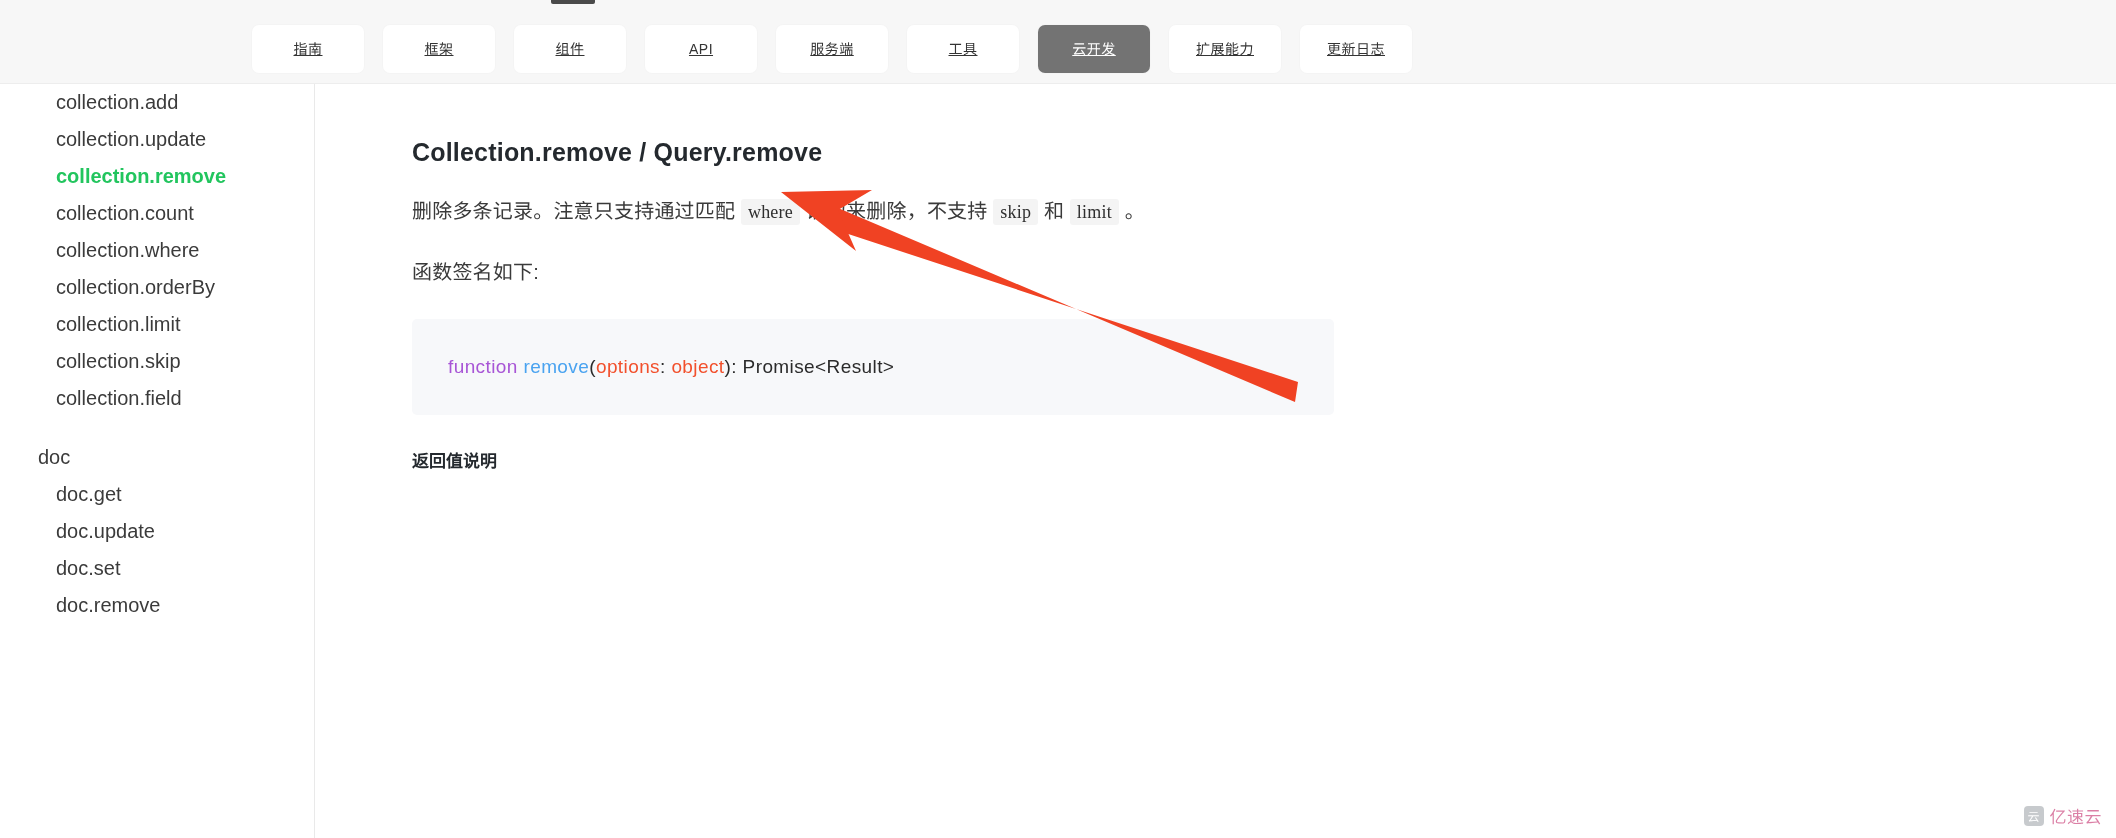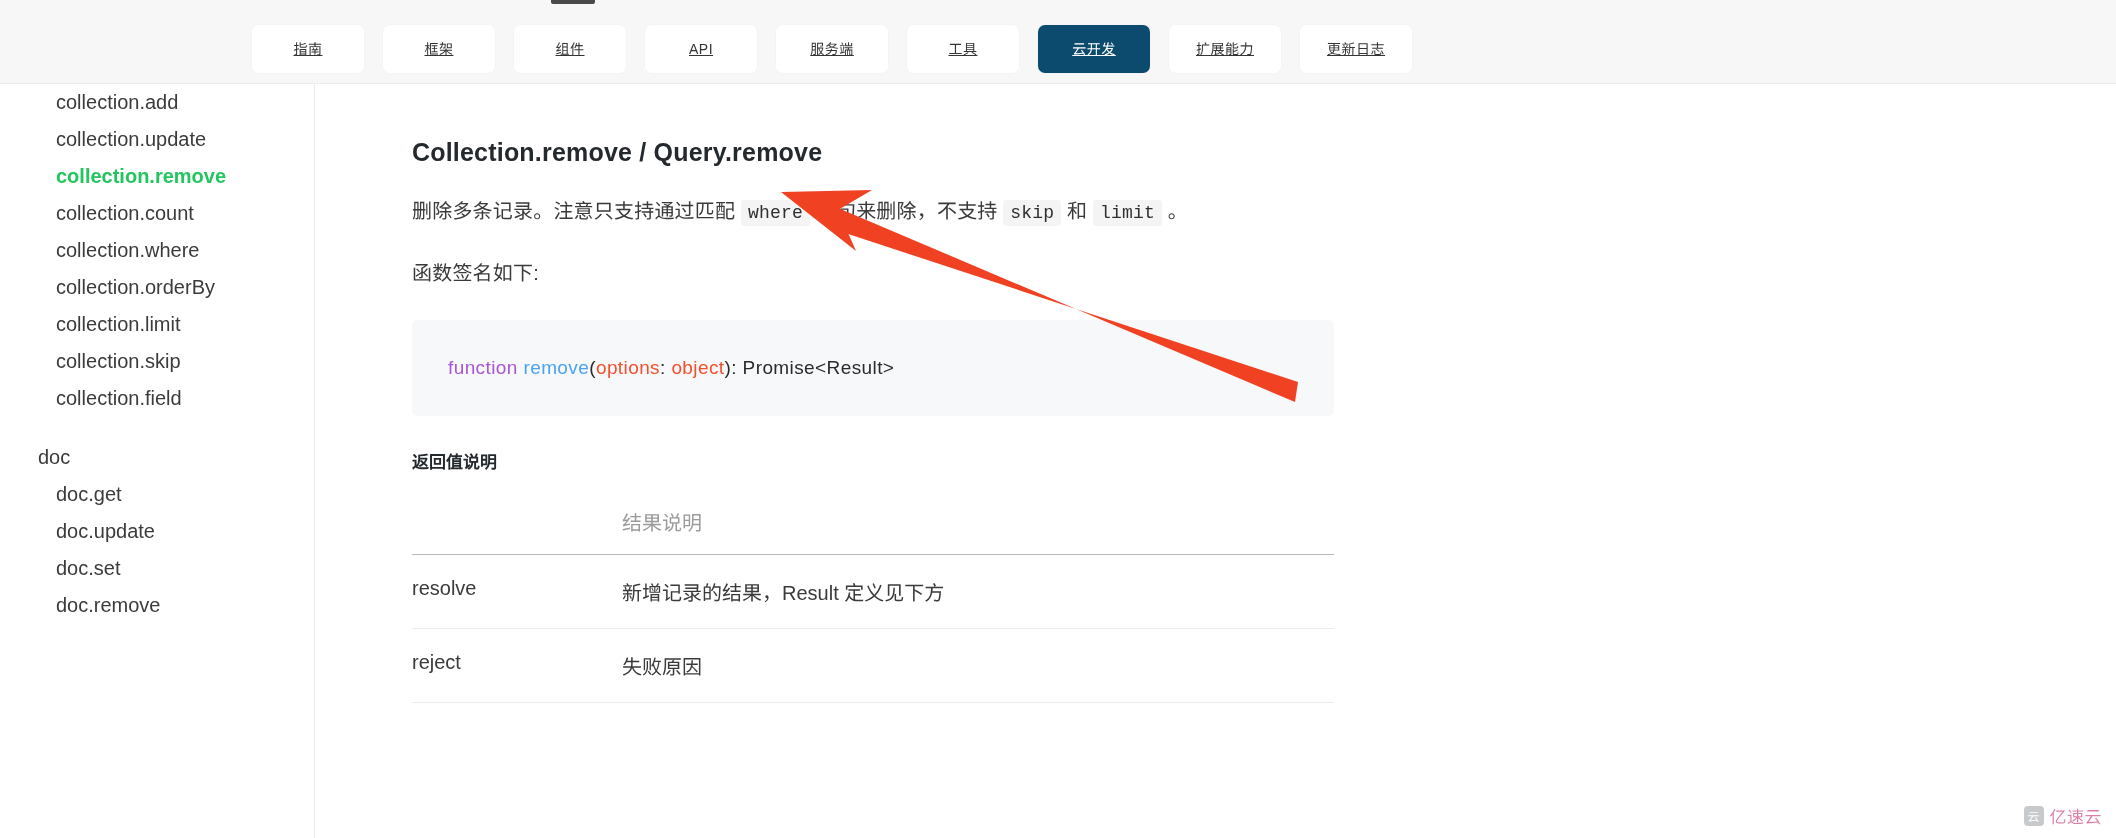--- a/index.html
+++ b/index.html
@@ -51,21 +51,21 @@
     font-size: 14px;
     line-height: 1;
     color: #343434;
     letter-spacing: 0.5px;
     white-space: nowrap;
     cursor: pointer;
     box-shadow: 0 0 0 1px rgba(0,0,0,0.012);
     text-decoration: underline;
   }
   .nav-tab.active {
-    background: #0c4a6e;
+    background: #737373;
     color: #ffffff;
   }
 
   
   #nav-top-nub {
     position: absolute;
     left: 551px;
     top: 0;
     width: 44px;
     height: 4px;
@@ -129,21 +129,21 @@
 
   .para {
     margin-top: 27px;
     font-size: 20px;
     line-height: 1.7;
     color: #3a3a3a;
     letter-spacing: 0.2px;
   }
 
   code.inline {
-    font-family: Liberation Mono, monospace;
+    font-family: Liberation Serif, serif;
     background: #f4f4f4;
     border-radius: 3px;
     padding: 3px 7px;
     font-size: 18px;
     color: #2f2f2f;
     white-space: nowrap;
   }
 
   #codeblock {
     margin-top: 30px;
@@ -313,38 +313,20 @@
     <p class="para">函数签名如下:</p>
 
     <div id="codeblock">
       <div id="codeline">
         <span class="tok-kw">function</span><span class="tok-plain"> </span><span class="tok-fn">remove</span><span class="tok-plain">(</span><span class="tok-type">options</span><span class="tok-plain">: </span><span class="tok-type">object</span><span class="tok-plain">)</span><span class="tok-plain">: </span><span class="tok-plain">Promise&lt;Result&gt;</span>
       </div>
     </div>
 
     <h2 id="ret-heading">返回值说明</h2>
 
-    <table id="ret-table">
-      <thead>
-        <tr>
-          <th class="col-a"></th>
-          <th class="col-b">结果说明</th>
-        </tr>
-      </thead>
-      <tbody id="ret-tbody">
-          <tr>
-            <td class="col-a">resolve</td>
-            <td class="col-b">新增记录的结果，Result 定义见下方</td>
-          </tr>
-          <tr>
-            <td class="col-a">reject</td>
-            <td class="col-b">失败原因</td>
-          </tr>
-        </tbody>
-    </table>
 
   </article>
 </main>
 
 <svg id="arrow-overlay" viewBox="0 0 2116 838">
   <g>
 
     <path d="M 1295 402 L 1298 382 L 830 228 L 838 208 Z" fill="#f04223"></path>
 
     <path d="M 781 192 L 872 190 L 838 210 L 856 251 Z" fill="#f04223"></path>

